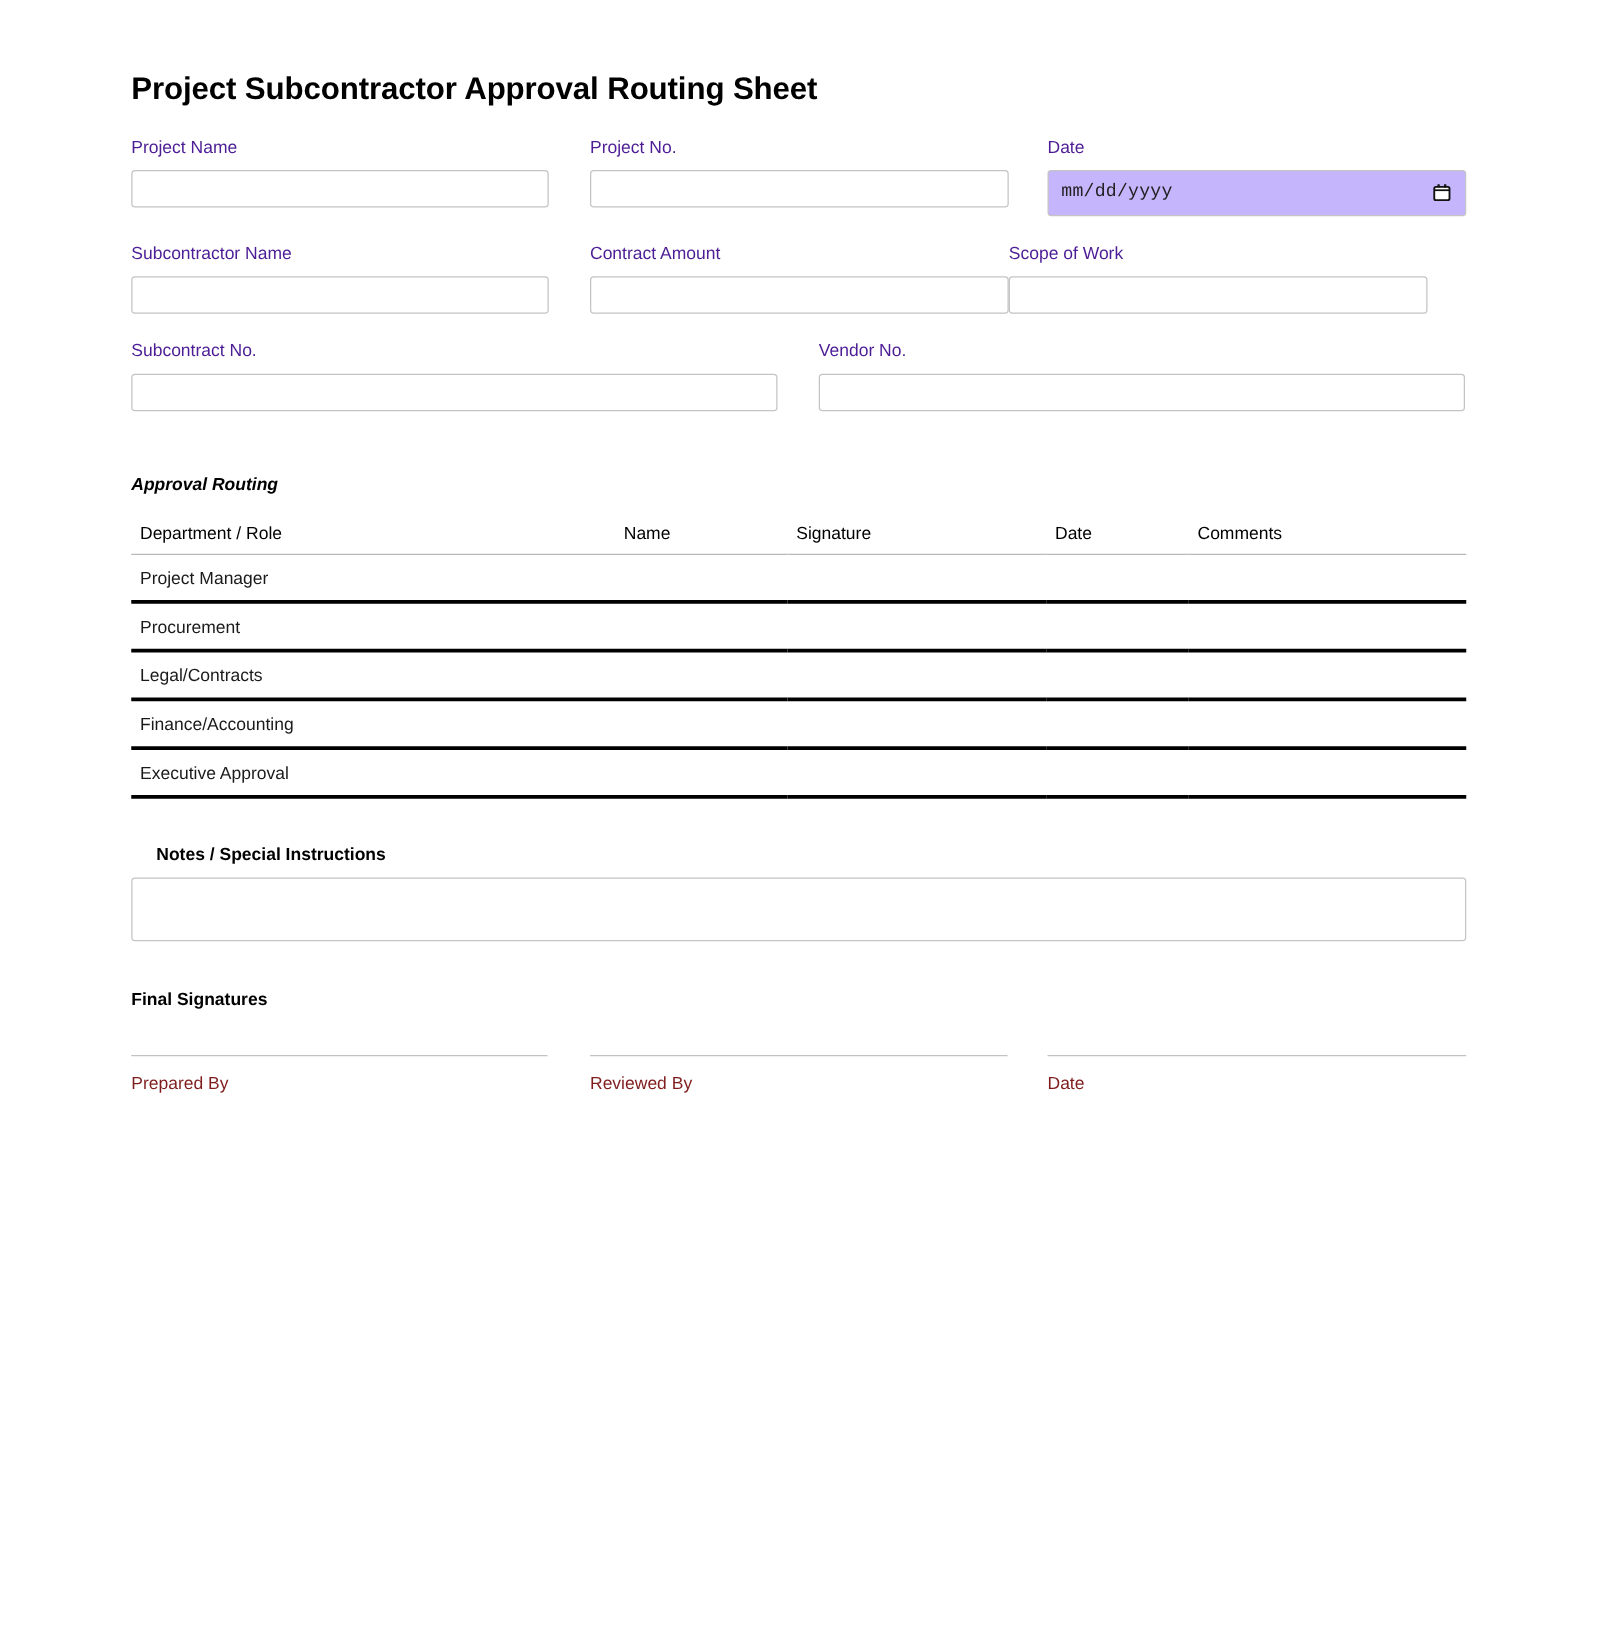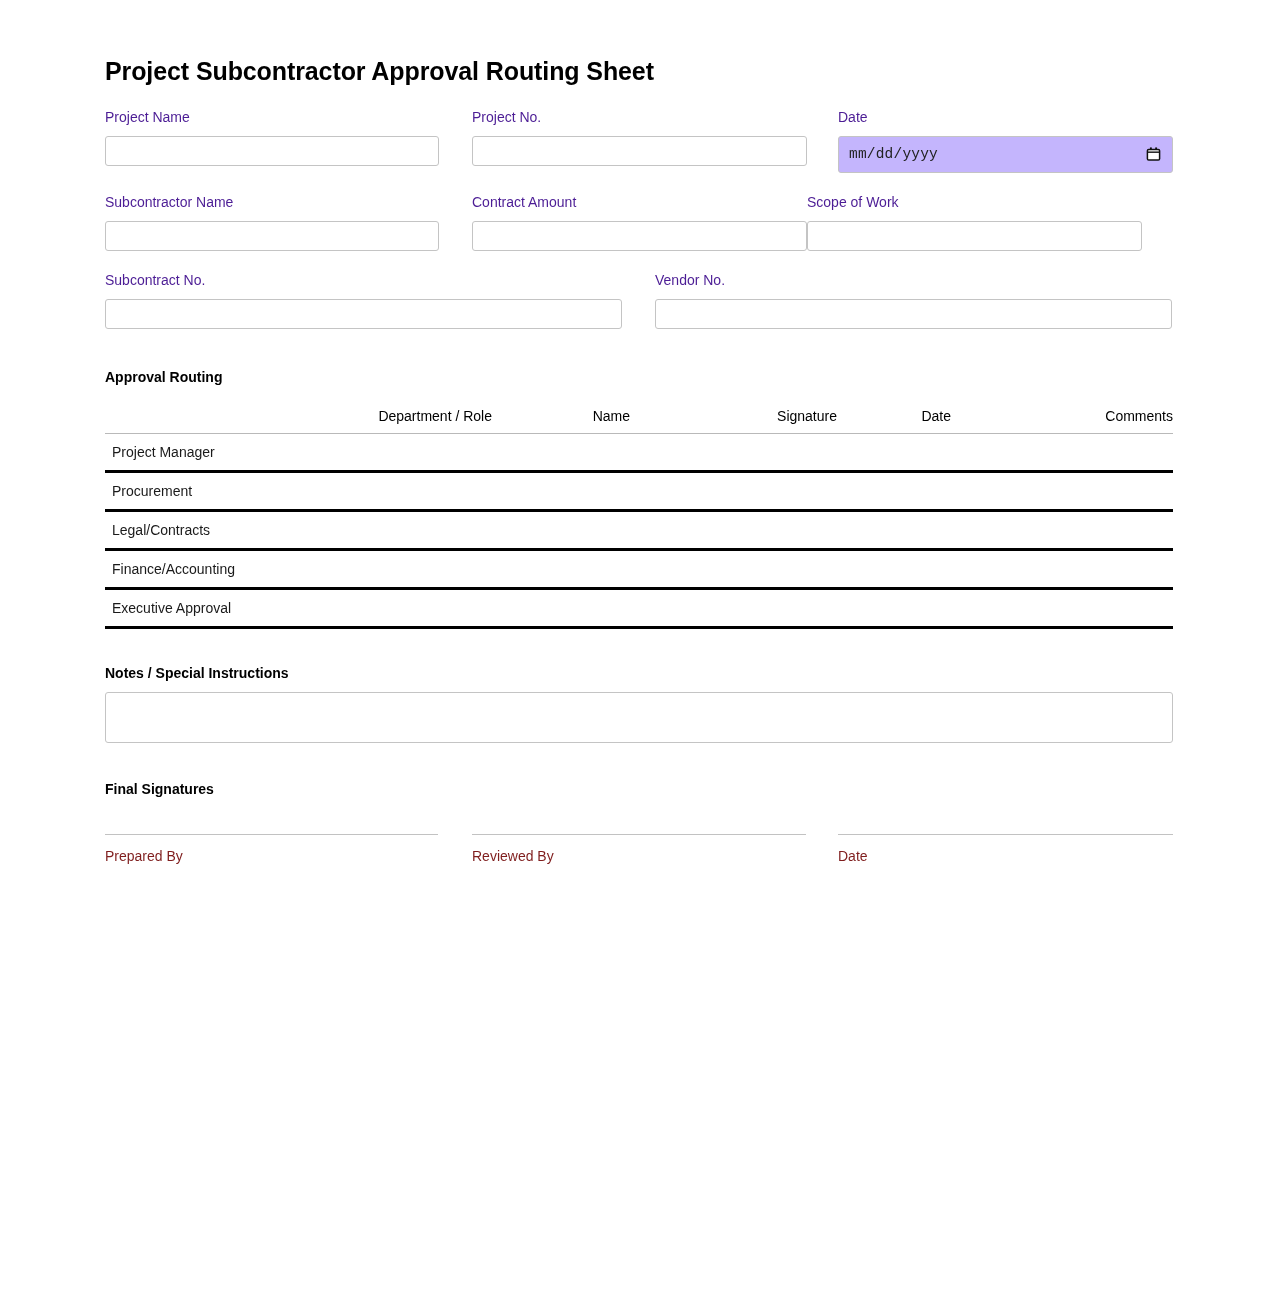--- a/index.html
+++ b/index.html
@@ -96,30 +96,30 @@
     height: 15px;
     pointer-events: none;
   }
 
   .section-heading {
     font-size: 14px;
     font-weight: bold;
     line-height: 17px;
     color: #000;
   }
-  .heading-routing { margin-top: 40px; }
+  .heading-routing { margin-top: 50px; font-style: italic; }
 
   table.routing {
     width: 1068px;
     border-collapse: collapse;
     margin-top: 22px;
     table-layout: fixed;
   }
   table.routing th {
-    text-align: right;
+    text-align: left;
     font-size: 14px;
     font-weight: normal;
     color: #000;
     padding: 0 0 9px 7px;
     border-bottom: 1px solid #b9b9b9;
     vertical-align: bottom;
   }
   table.routing td {
     font-size: 14px;
     font-weight: normal;
@@ -128,21 +128,21 @@
     border-bottom: 3px solid #000000;
     height: 38px;
     vertical-align: middle;
   }
   .c-dept { width: 387px; }
   .c-name { width: 138px; }
   .c-sign { width: 207px; }
   .c-date { width: 114px; }
   .c-comm { width: 222px; }
 
-  .heading-notes { margin-top: 36px; }
+  .heading-notes { margin-top: 36px; margin-left: 20px; }
   .notes-area {
     display: block;
     width: 1068px;
     height: 51px;
     margin-top: 10px;
     border: 1px solid #c4c4c4;
     border-radius: 3px;
     background: #ffffff;
     font-family: "Liberation Sans", sans-serif;
     font-size: 13px;

